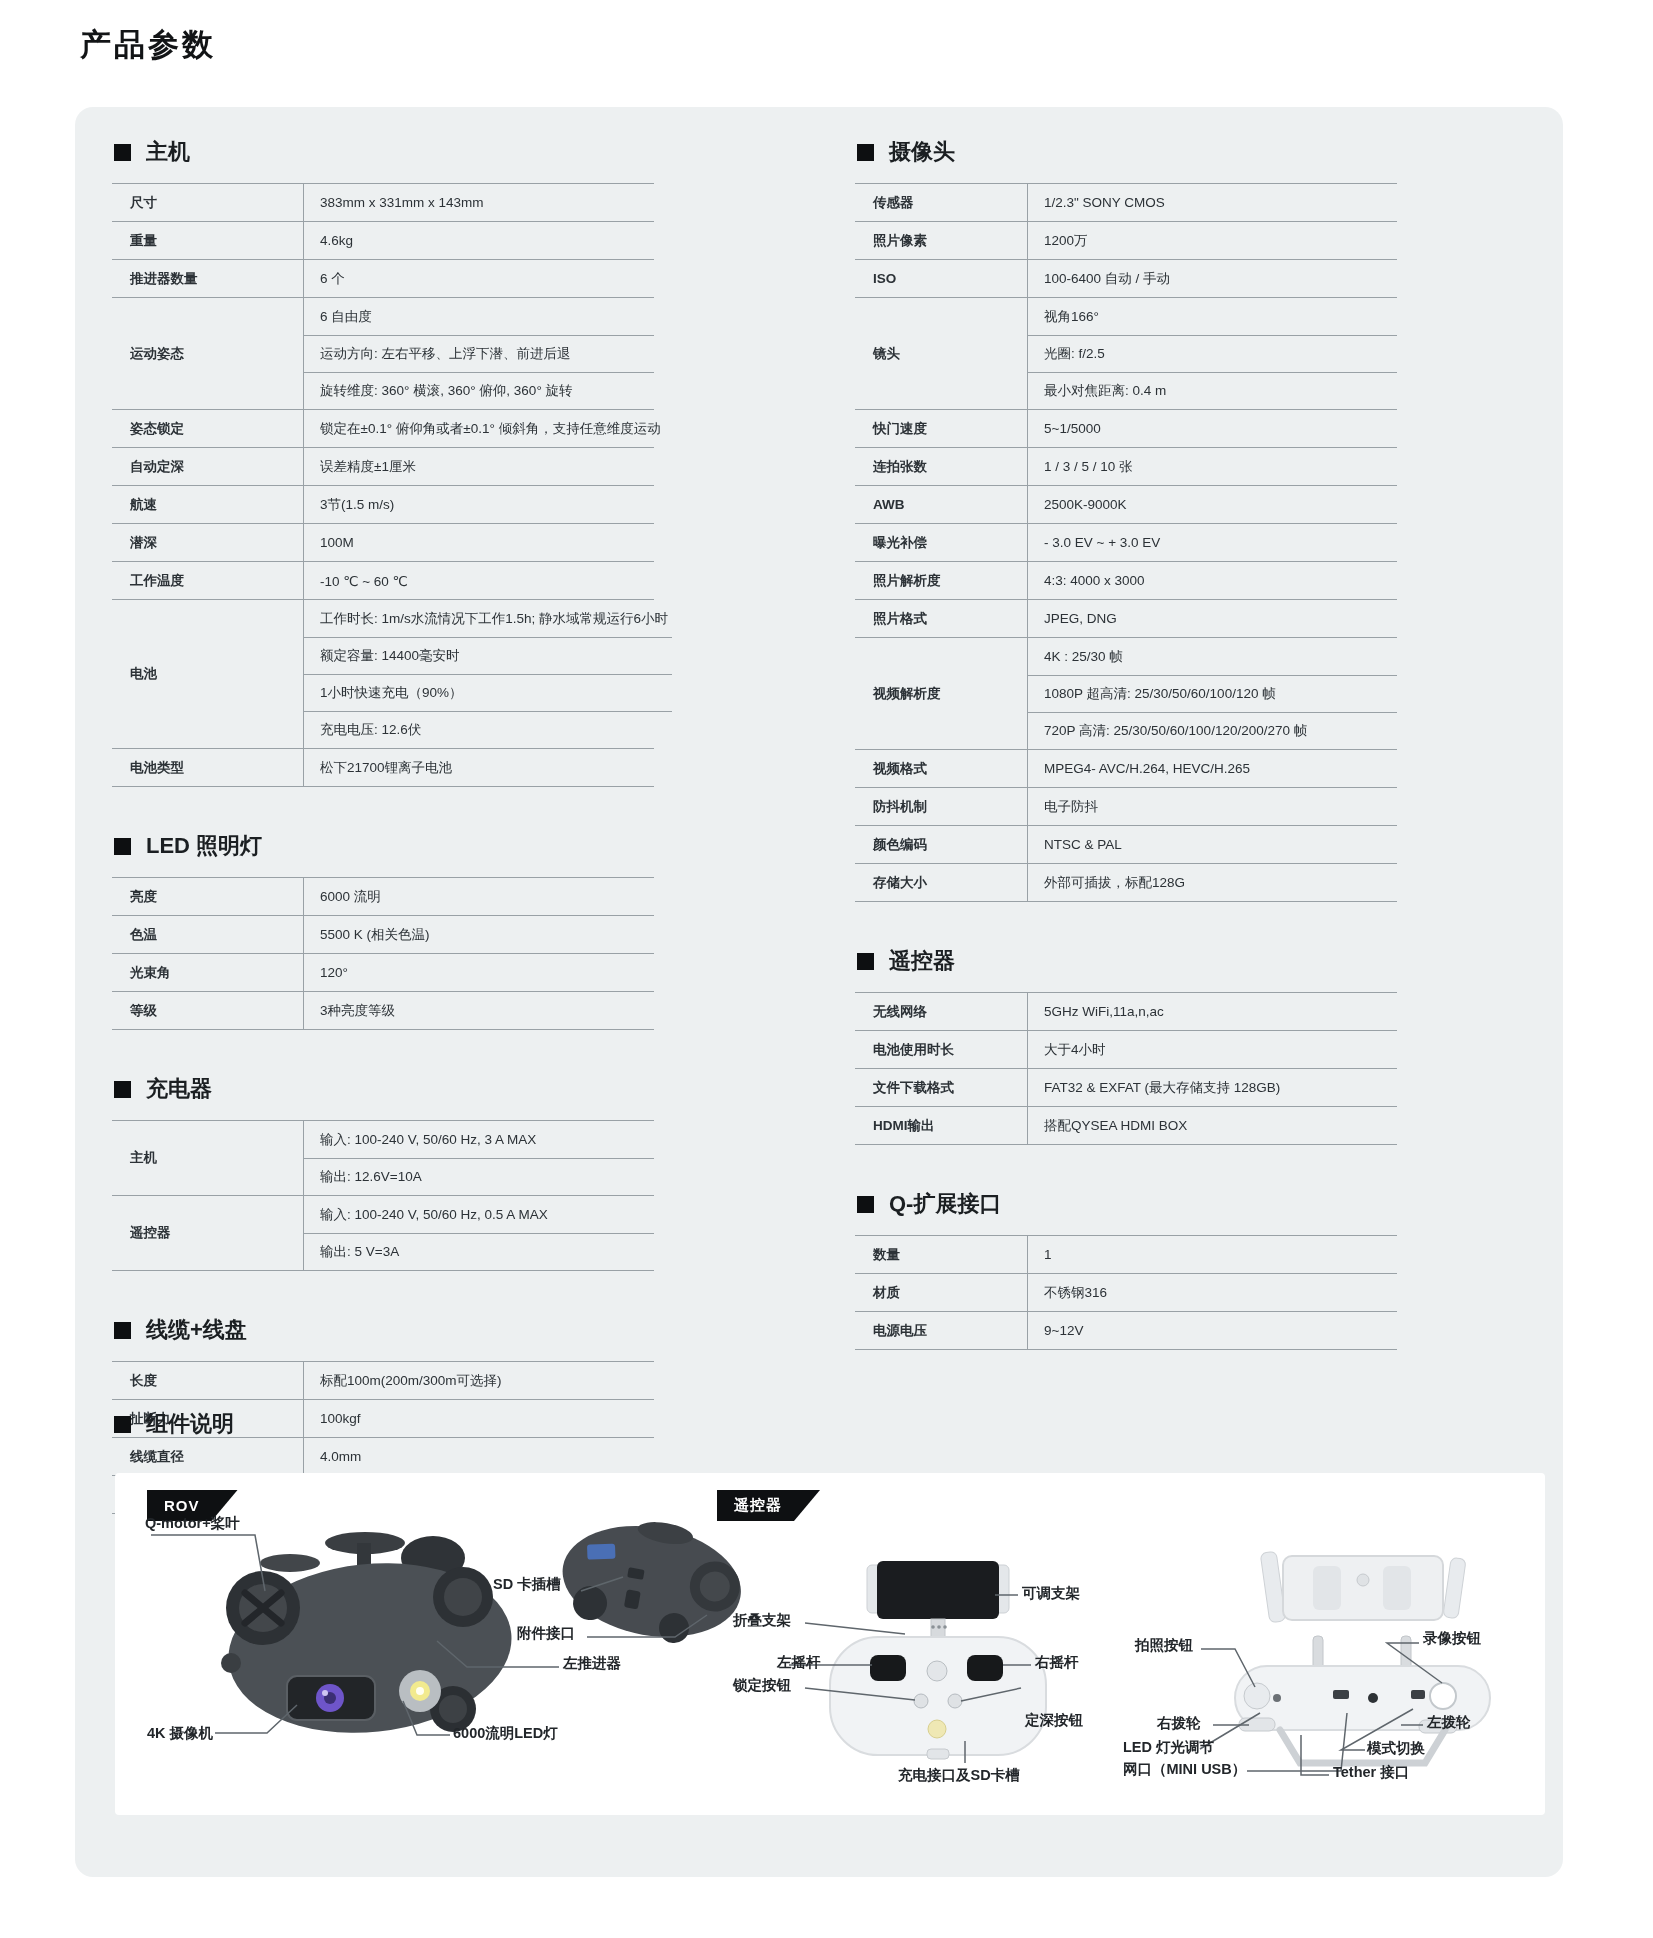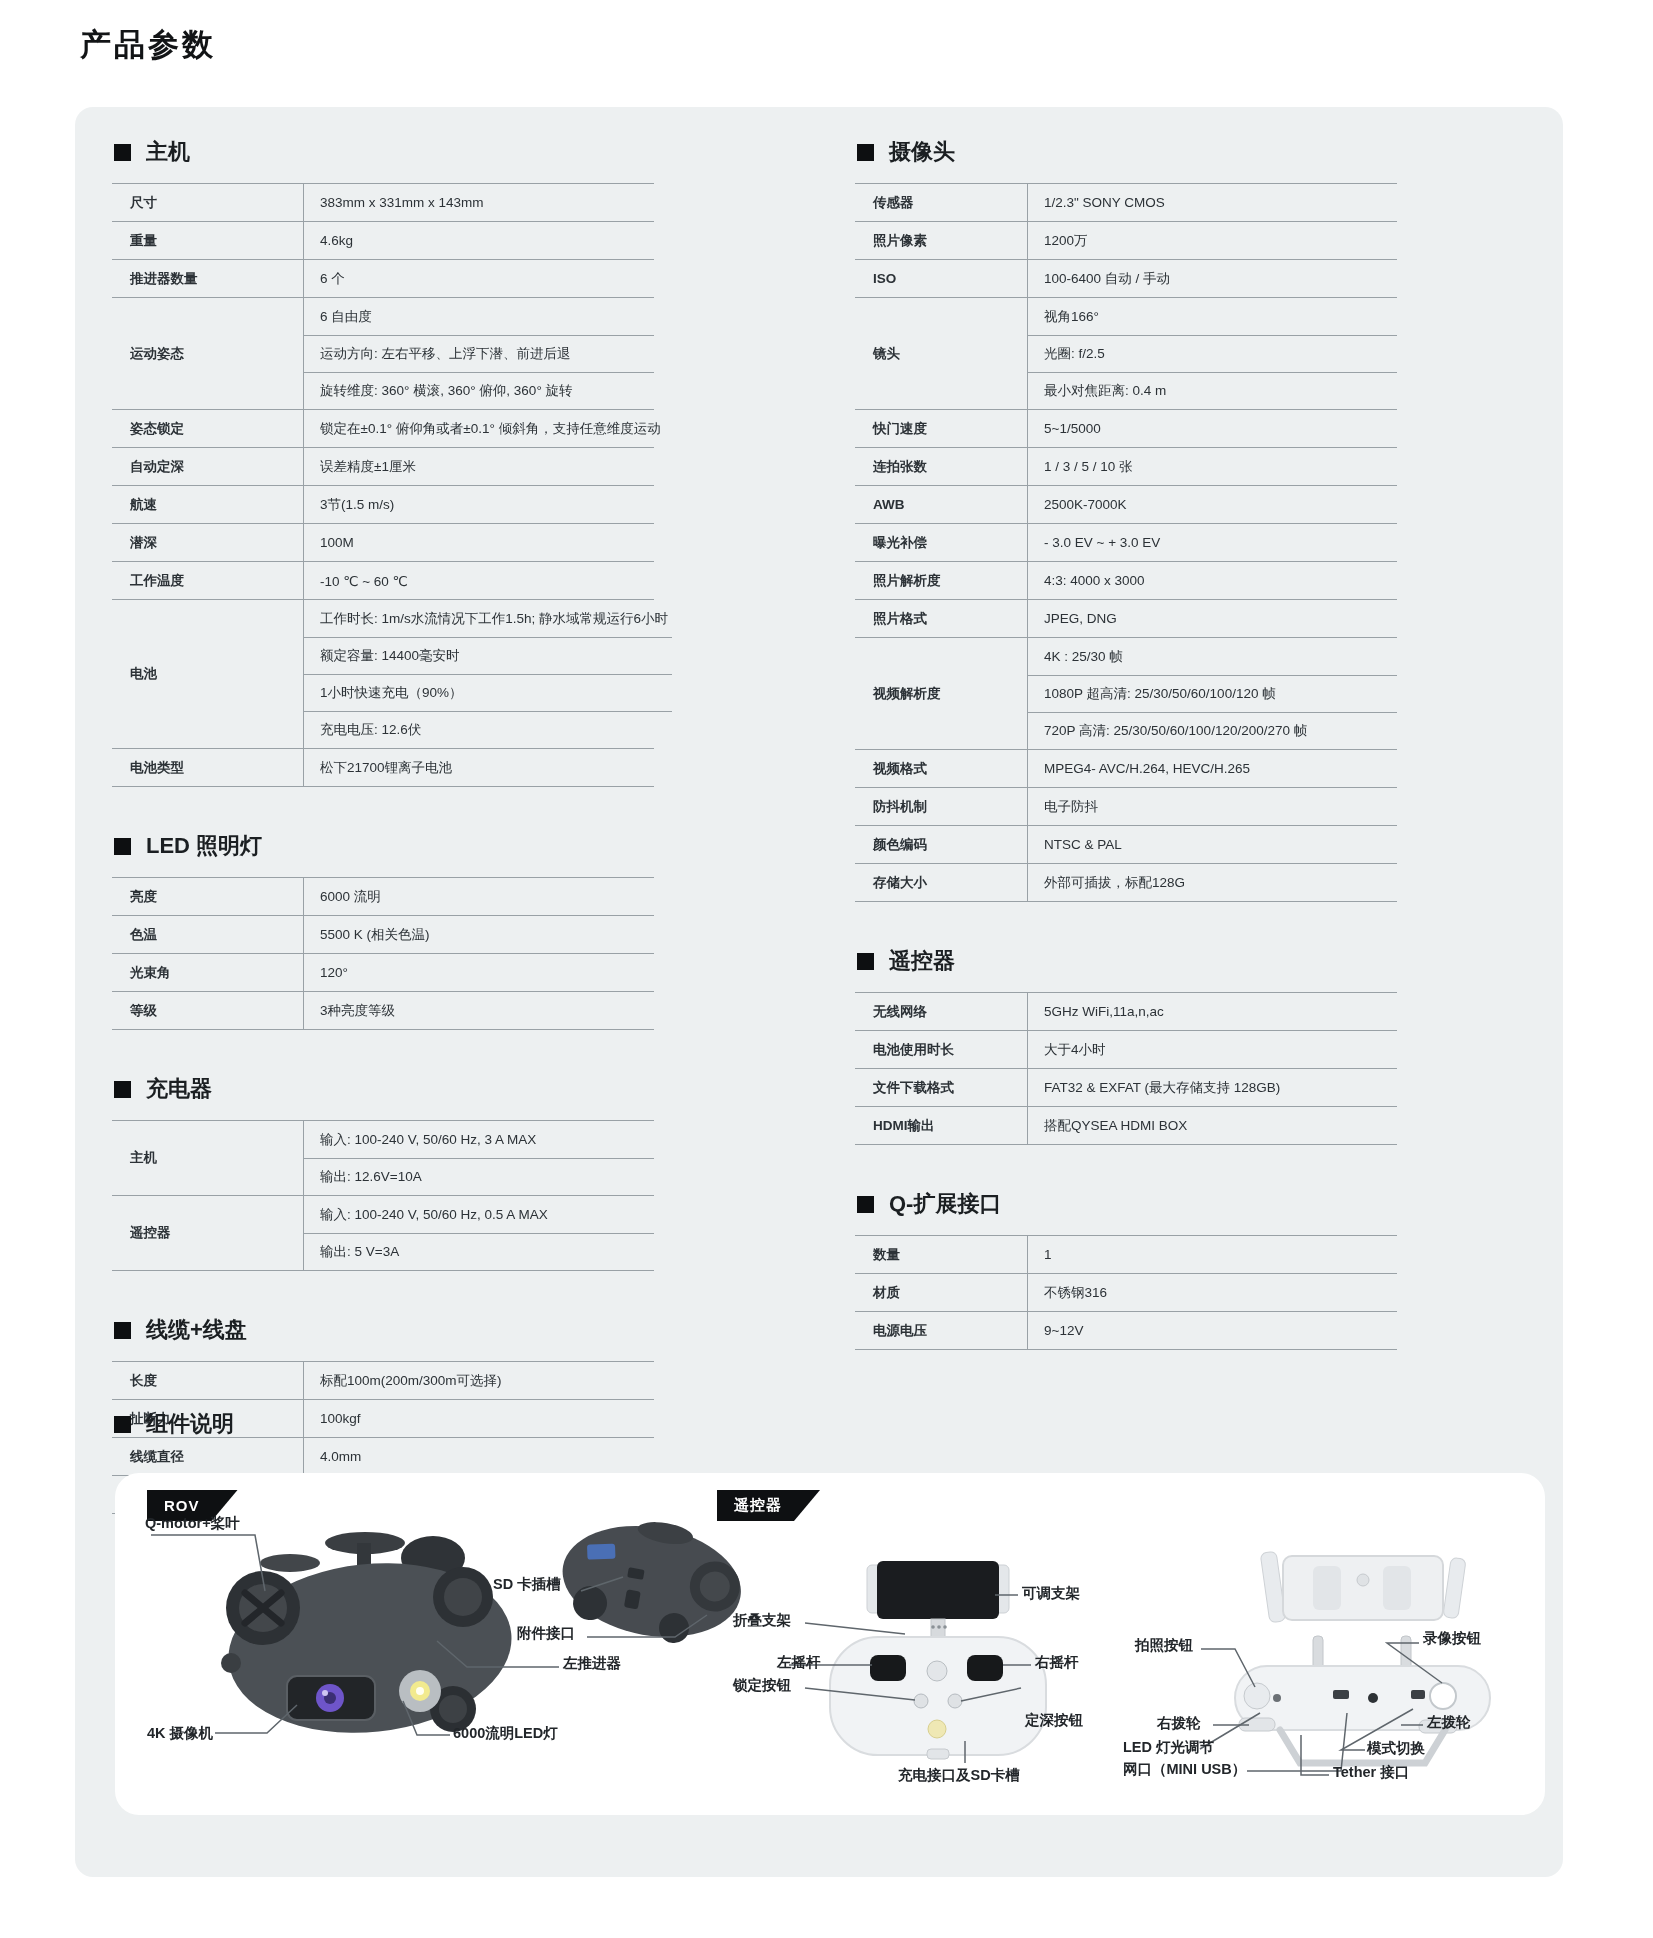--- a/index.html
+++ b/index.html
@@ -14,21 +14,21 @@
   .sec-h{display:flex;align-items:center;gap:15px;font-size:22px;font-weight:bold;color:#1b1f22;margin:0 0 16px 2px;}
   .sq{width:17px;height:17px;background:#0d0f11;display:inline-block;flex:0 0 17px;}
   .spec-table{border-bottom:1.6px solid #99a1a6;font-size:13.5px;}
   .row{display:flex;border-top:1.6px solid #99a1a6;}
   .cell-label{flex:0 0 191px;display:flex;align-items:center;padding:2px 8px 2px 18px;font-weight:bold;color:#2c3237;}
   .col-right .cell-label{flex:0 0 172px;}
   .cell-values{flex:1;border-left:1.6px solid #99a1a6;}
   .val{min-height:37px;display:flex;align-items:center;padding:2px 4px 2px 16px;white-space:nowrap;color:#2c3237;}
   .val+.val{border-top:1.6px solid #99a1a6;}
   .comp-h{position:absolute;left:37px;top:1302px;}
-  .comp-box{position:absolute;left:40px;top:1366px;width:1430px;height:342px;background:#ffffff;border-radius:24px;}
+  .comp-box{position:absolute;left:40px;top:1366px;width:1430px;height:342px;background:#ffffff;border-radius:4px;}
   .tab{position:absolute;top:17px;height:31px;background:#0e1012;color:#fff;font-size:15px;font-weight:bold;display:flex;align-items:center;padding:0 38px 0 17px;clip-path:polygon(0 0,100% 0,calc(100% - 26px) 100%,0 100%);letter-spacing:1px;}
   .tab-rov{left:32px;}
   .tab-remote{left:602px;}
   .callout{position:absolute;font-size:14.5px;font-weight:bold;color:#22262a;white-space:nowrap;line-height:1.15;}
   .illus{position:absolute;left:0;top:0;width:1430px;height:342px;}
 </style>
 </head>
 <body>
 
 <div class="page-title">产品参数</div>
@@ -244,21 +244,21 @@
           </div>
           <div class="row">
             <div class="cell-label">连拍张数</div>
             <div class="cell-values">
               <div class="val">1 / 3 / 5 / 10 张</div>
             </div>
           </div>
           <div class="row">
             <div class="cell-label">AWB</div>
             <div class="cell-values">
-              <div class="val">2500K-7000K</div>
+              <div class="val">2500K-9000K</div>
             </div>
           </div>
           <div class="row">
             <div class="cell-label">曝光补偿</div>
             <div class="cell-values">
               <div class="val">- 3.0 EV ~ + 3.0 EV</div>
             </div>
           </div>
           <div class="row">
             <div class="cell-label">照片解析度</div>

